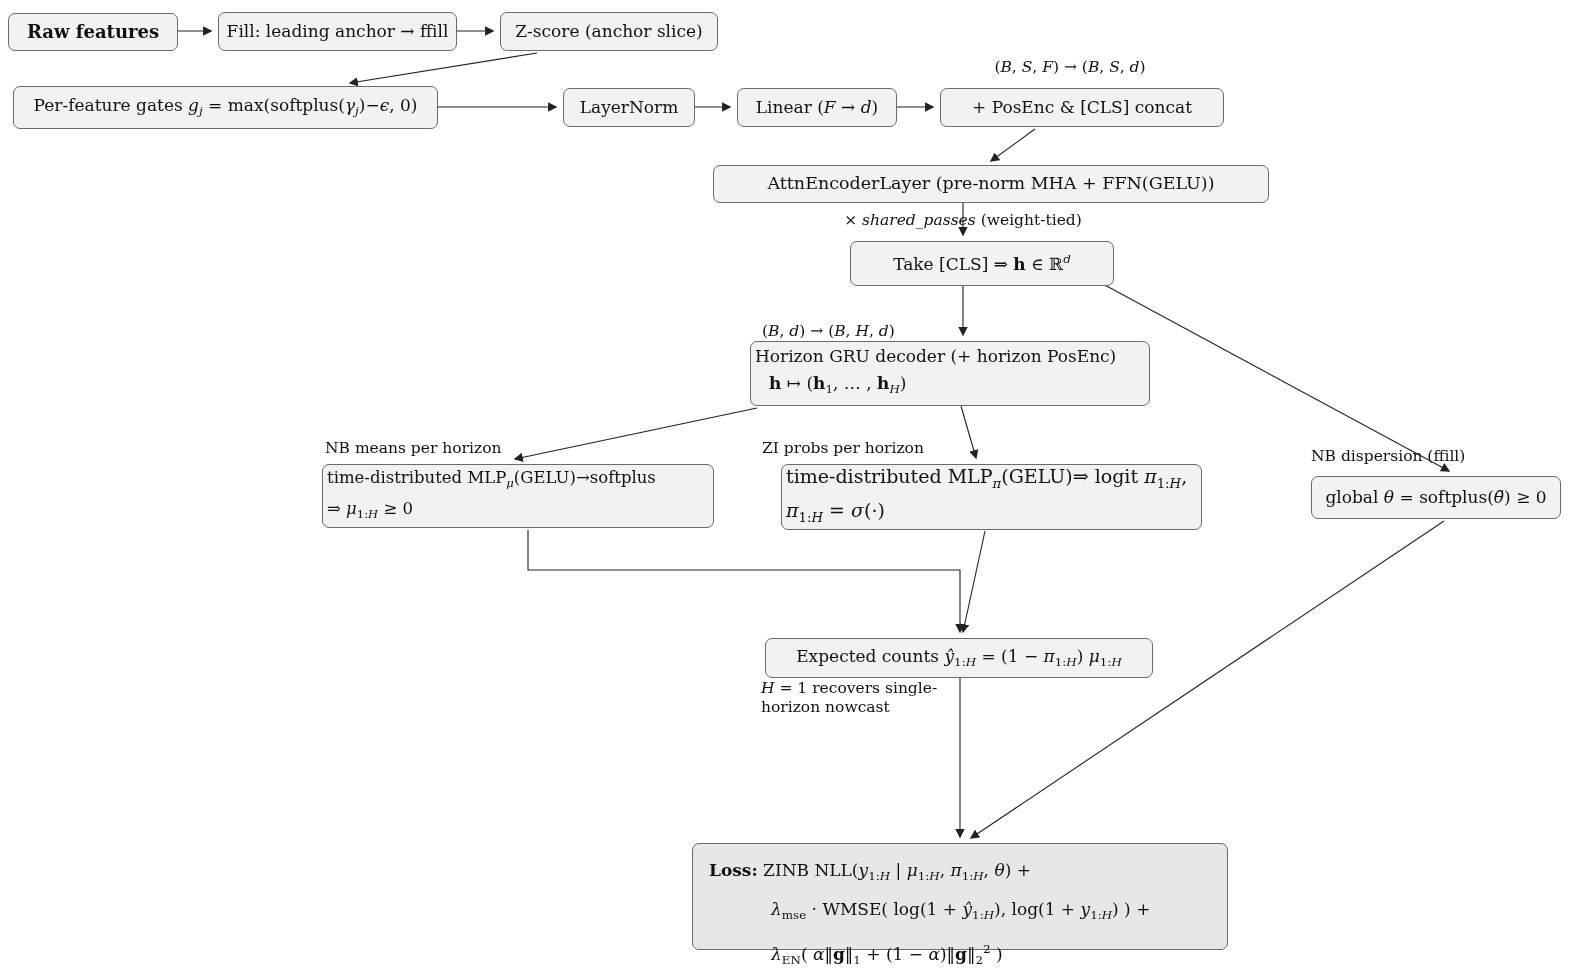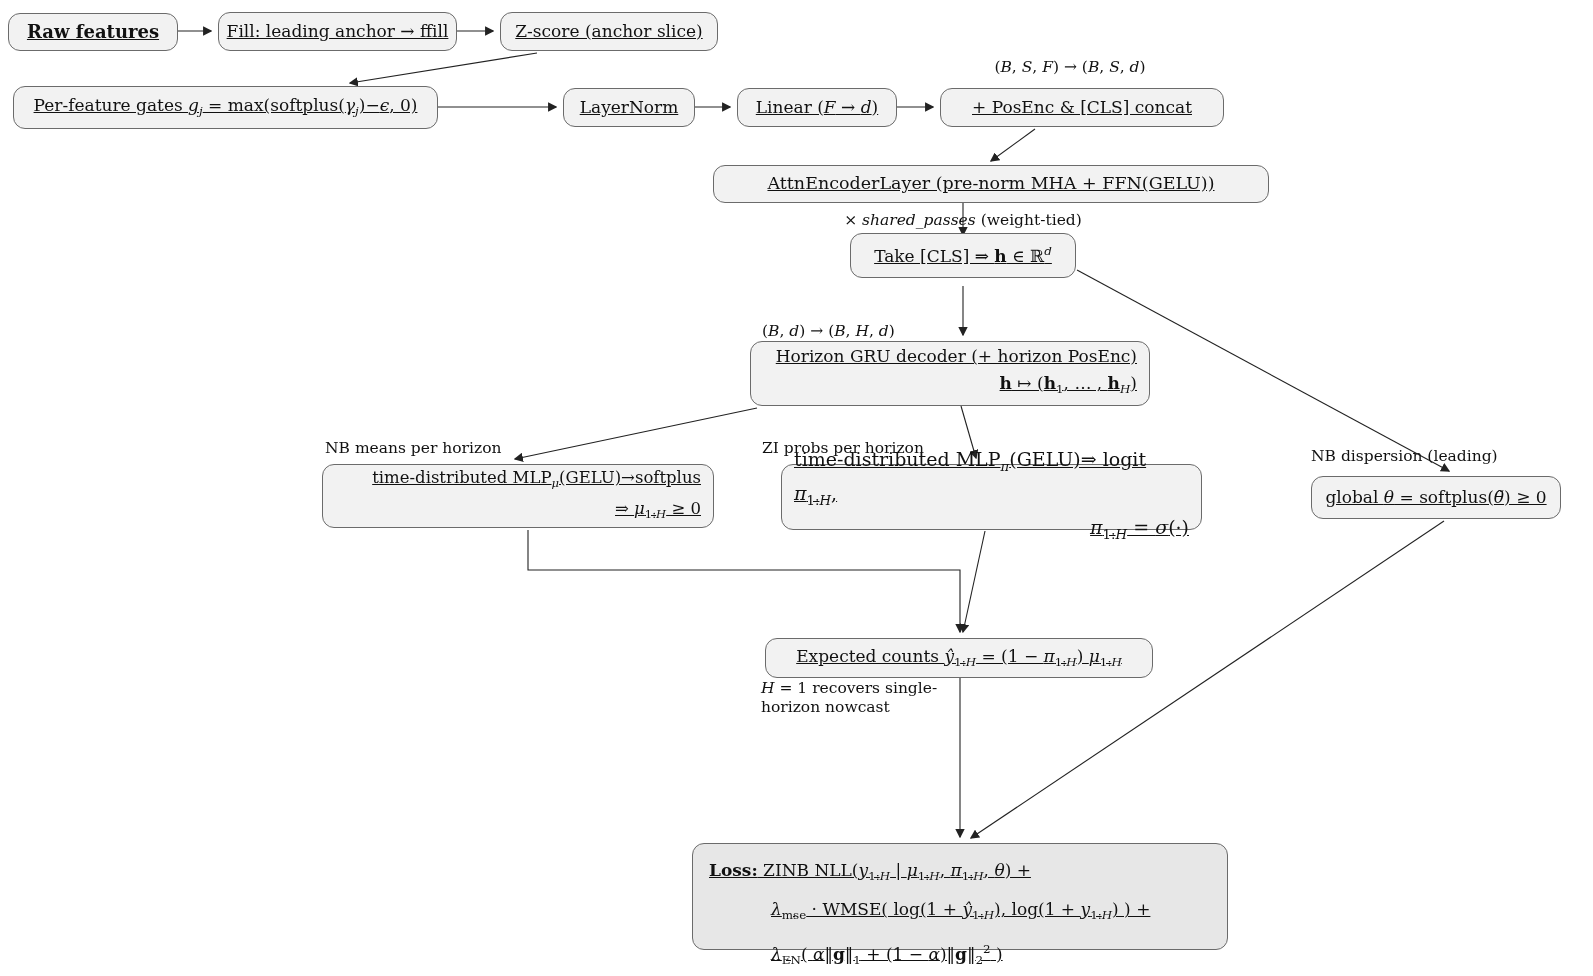--- a/index.html
+++ b/index.html
@@ -6,25 +6,25 @@
     --box_fill:#f2f2f2; --loss_fill:#e7e7e7; --box_border:#6b6b6b;
     --arrow:#222222; --background:#ffffff; --text:#111111;
   }
   html,body{margin:0;padding:0;background:var(--background);}
   .stage{position:relative;width:1593px;height:976px;background:var(--background);
          font-family:"DejaVu Serif","Liberation Serif",serif;color:var(--text);overflow:hidden;}
   #edges{position:absolute;left:0;top:0;z-index:0;}
   #edges line,#edges polyline{stroke:var(--arrow);stroke-width:1.1;fill:none;}
   #edges marker path{fill:var(--arrow);}
   .node{position:absolute;z-index:1;box-sizing:border-box;
-        background:var(--box_fill);border:1.2px solid var(--box_border);border-radius:12px;
+        background:var(--box_fill);border:1.2px solid var(--box_border);border-radius:7px;
         display:flex;align-items:center;justify-content:center;
-        font-size:17px;text-align:center;line-height:1.25;text-decoration:underline;}
-  .node.multiline{flex-direction:column;align-items:flex-end;justify-content:center;
-        text-align:left;padding:4px 12px;}
+        font-size:17px;text-align:center;line-height:1.25;}
+  .node.multiline{flex-direction:column;align-items:flex-start;justify-content:center;
+        text-align:left;padding:4px 4px;}
   .node .indent{padding-left:14px;}
   .node.bold{font-weight:bold;font-size:18px;}
   .node.loss{background:var(--loss_fill);align-items:flex-start;justify-content:flex-start;
         padding:10px 16px;font-size:17px;}
   .node.loss .l{line-height:33px;white-space:nowrap;}
   .node.loss .indent{padding-left:62px;}
   .annot{position:absolute;z-index:2;font-size:15.5px;line-height:1.25;white-space:nowrap;}
   .annot.center{text-align:center;}
   sub,sup{font-size:70%;}
   i{font-style:italic;}
@@ -93,33 +93,33 @@
   <div class="annot center" style="left:940px;top:58px;width:260px">(<i>B</i>, <i>S</i>, <i>F</i>) → (<i>B</i>, <i>S</i>, <i>d</i>)</div>
   <div class="node" style="left:940px;top:88px;width:284px;height:39px">
     <span>+ PosEnc &amp; [CLS] concat</span>
   </div>
 
   <div class="node" style="left:713px;top:165px;width:556px;height:38px;font-size:17.5px">
     <span>AttnEncoderLayer (pre-norm MHA + FFN(GELU))</span>
   </div>
   <div class="annot center" style="left:833px;top:211px;width:260px">× <i>shared_passes</i> (weight-tied)</div>
 
-  <div class="node" style="left:850px;top:233px;width:226px;height:45px">
+  <div class="node" style="left:850px;top:241px;width:264px;height:45px">
     <span>Take [CLS] ⇒ <b>h</b> ∈ ℝ<sup><i>d</i></sup></span>
   </div>
 
   <div class="annot" style="left:762px;top:322px">(<i>B</i>, <i>d</i>) → (<i>B</i>, <i>H</i>, <i>d</i>)</div>
   <div class="node multiline" style="left:750px;top:341px;width:400px;height:65px;line-height:27px">
     <div class="l">Horizon GRU decoder (+ horizon PosEnc)</div>
     <div class="l indent"><b>h</b> ↦ (<b>h</b><sub>1</sub>, … , <b>h</b><sub><i>H</i></sub>)</div>
   </div>
 
   <div class="annot" style="left:325px;top:439px">NB means per horizon</div>
   <div class="annot" style="left:762px;top:439px">ZI probs per horizon</div>
-  <div class="annot" style="left:1311px;top:447px">NB dispersion (leading)</div>
+  <div class="annot" style="left:1311px;top:447px">NB dispersion (ffill)</div>
 
   <div class="node multiline" style="left:322px;top:464px;width:392px;height:64px;font-size:16.5px;line-height:26px">
     <div class="l">time-distributed MLP<sub><i>μ</i></sub>(GELU)→softplus</div>
     <div class="l">⇒ <i>μ</i><sub>1:<i>H</i></sub> ≥ 0</div>
   </div>
   <div class="node multiline" style="left:781px;top:464px;width:421px;height:66px;font-size:19px;line-height:26px">
     <div class="l">time-distributed MLP<sub><i>π</i></sub>(GELU)⇒ logit <i>π</i><sub>1:<i>H</i></sub>,</div>
     <div class="l"><i>π</i><sub>1:<i>H</i></sub> = <i>σ</i>(·)</div>
   </div>
   <div class="node" style="left:1311px;top:476px;width:250px;height:43px">

